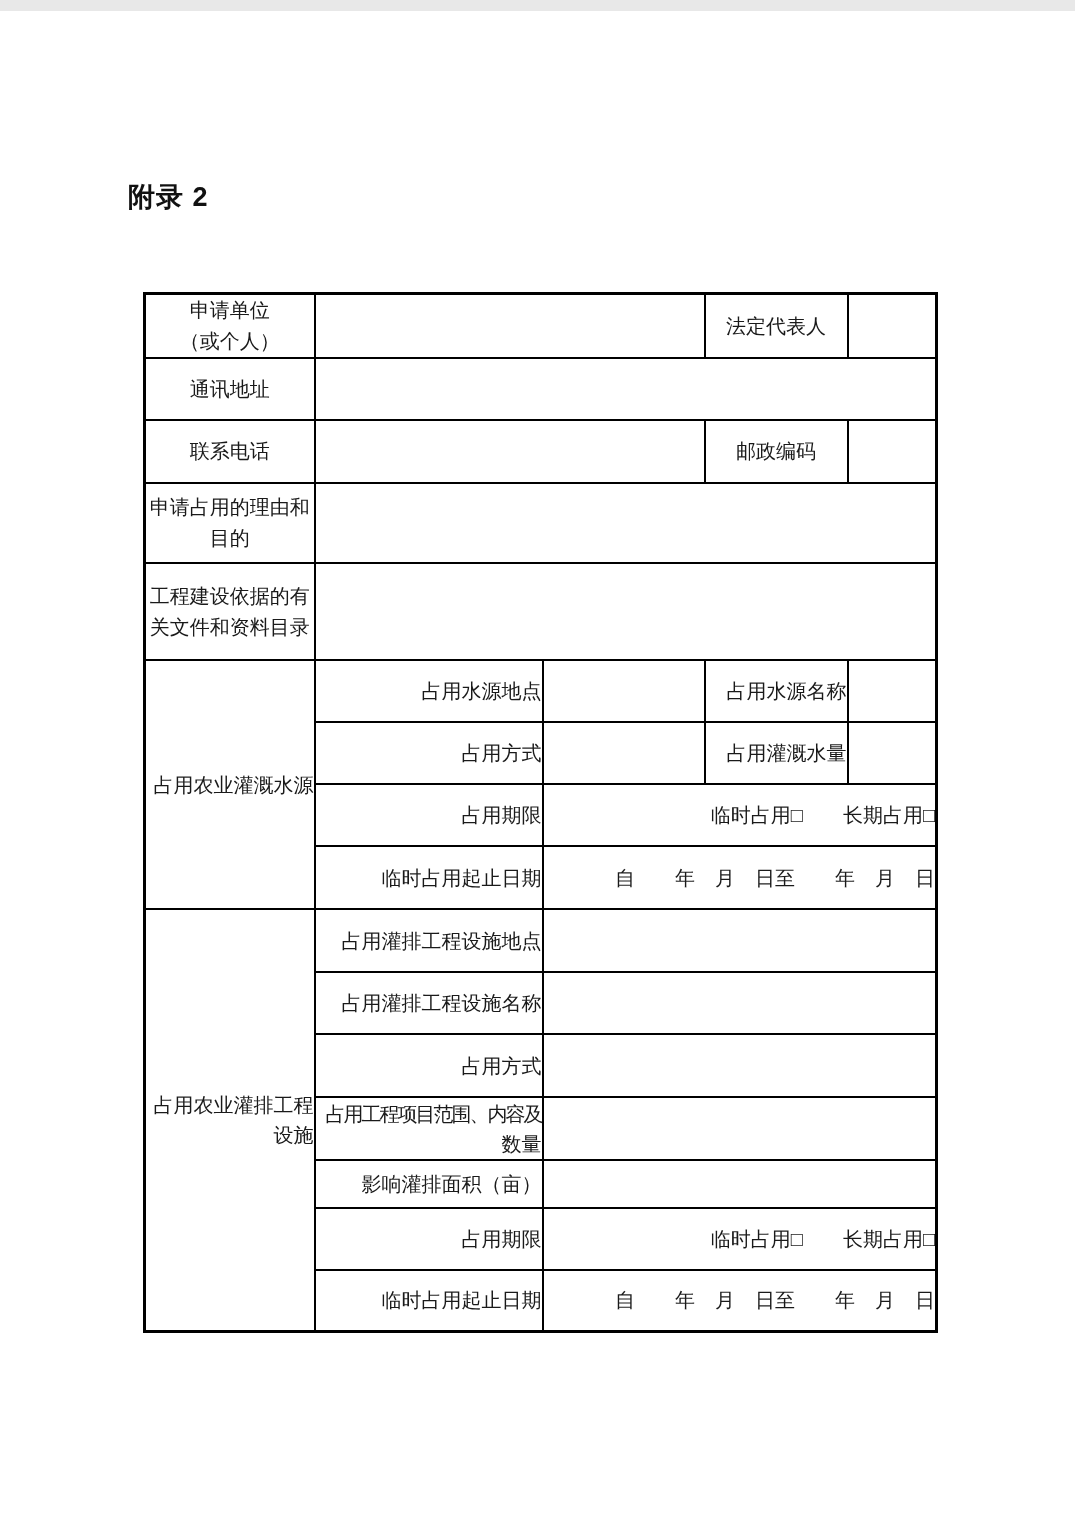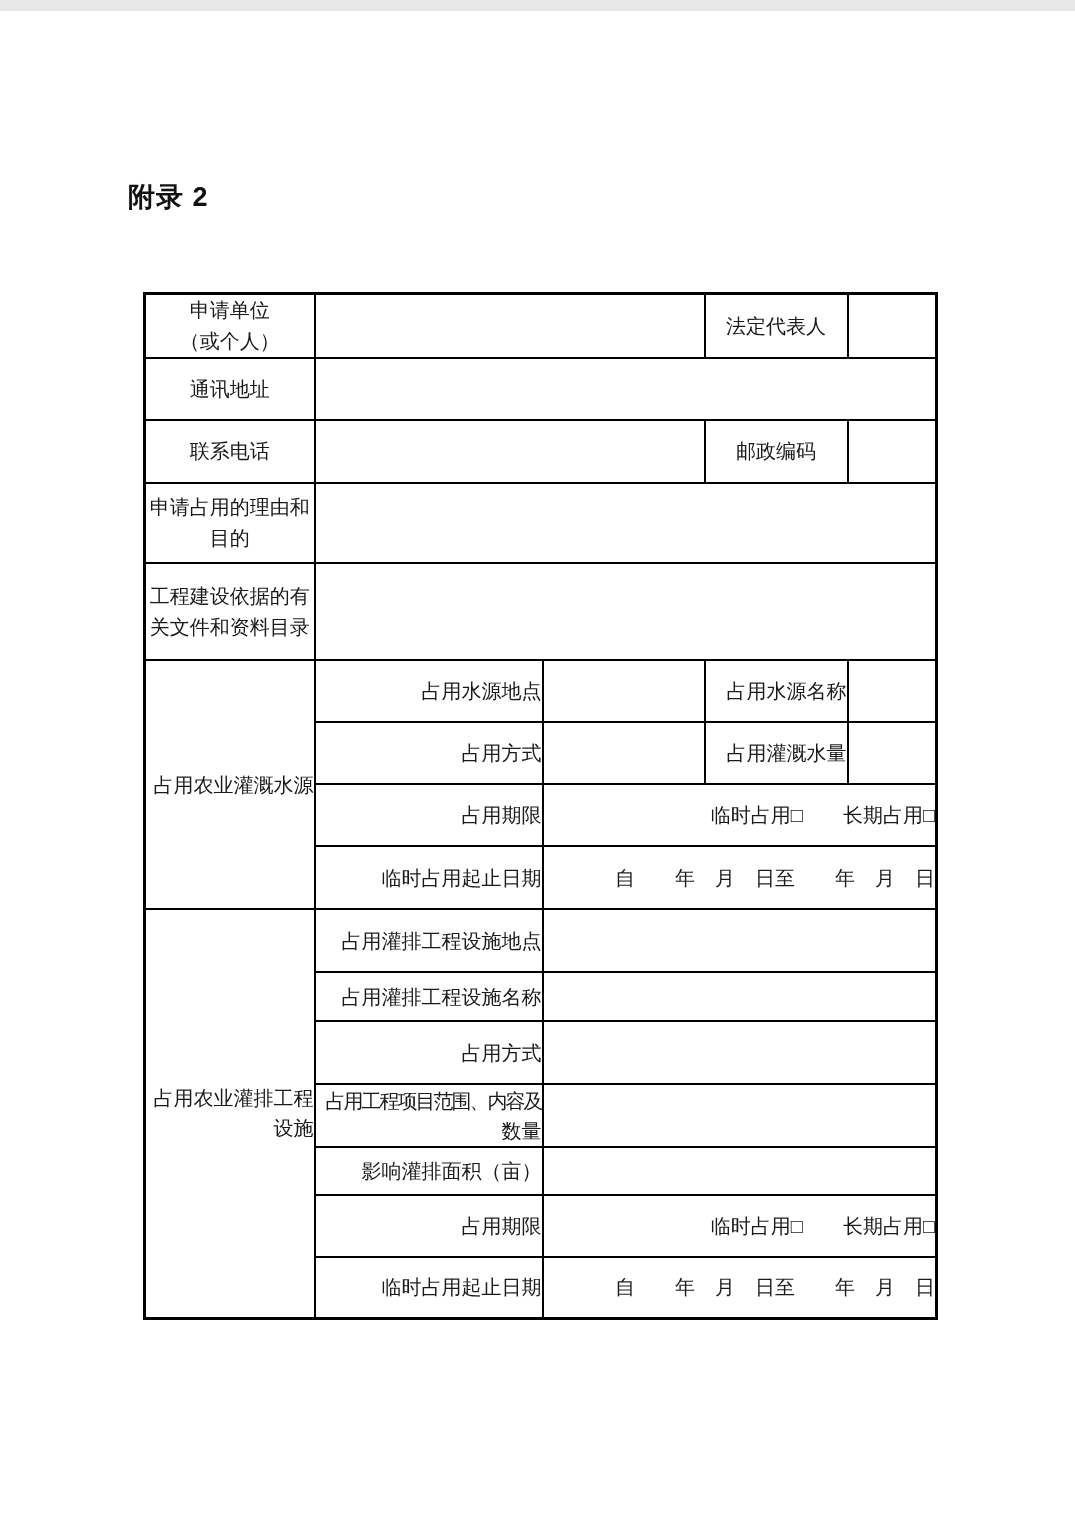--- a/index.html
+++ b/index.html
@@ -151,21 +151,21 @@
       </tr>
 
       <tr style="height:63px">
         <td class="sect" rowspan="7">
           <span class="line">占用农业灌排工程</span>
           <span class="line">设施</span>
         </td>
         <td class="sub">占用灌排工程设施地点</td>
         <td class="fill" colspan="3"></td>
       </tr>
-      <tr style="height:49px">
+      <tr style="height:62px">
         <td class="sub">占用灌排工程设施名称</td>
         <td class="fill" colspan="3"></td>
       </tr>
       <tr style="height:63px">
         <td class="sub">占用方式</td>
         <td class="fill" colspan="3"></td>
       </tr>
       <tr style="height:63px">
         <td class="sub twoLine">
           <span class="line tight">占用工程项目范围、内容及</span>

